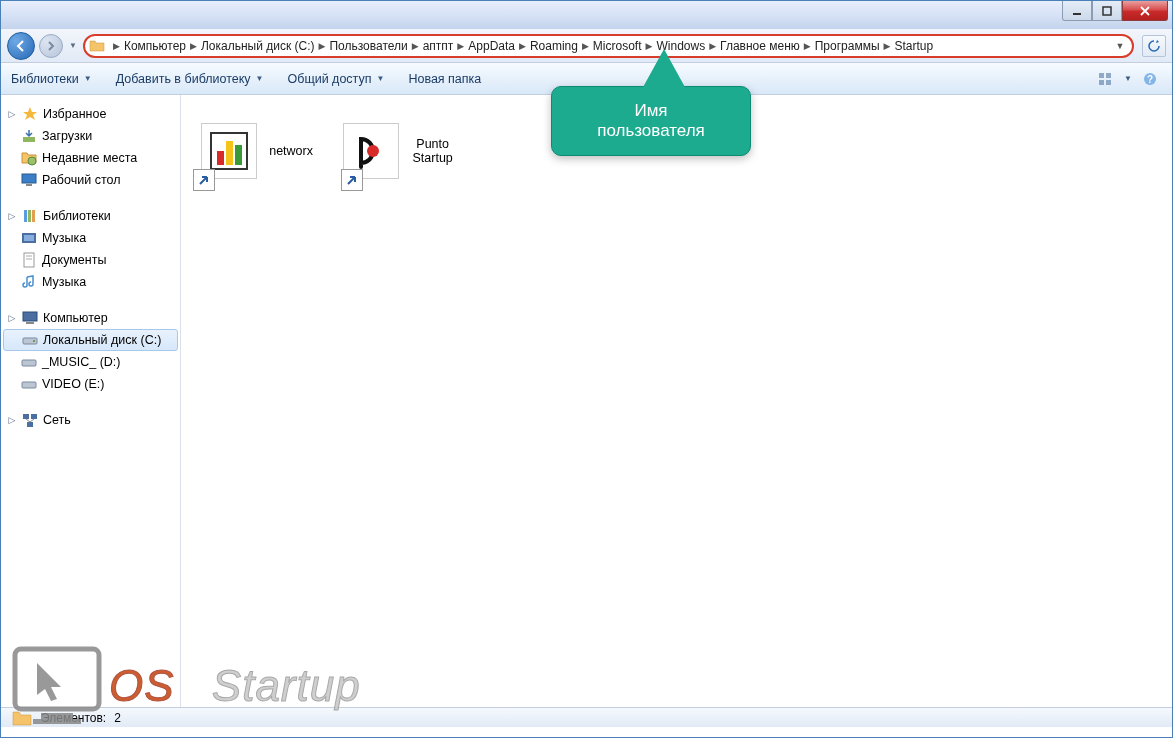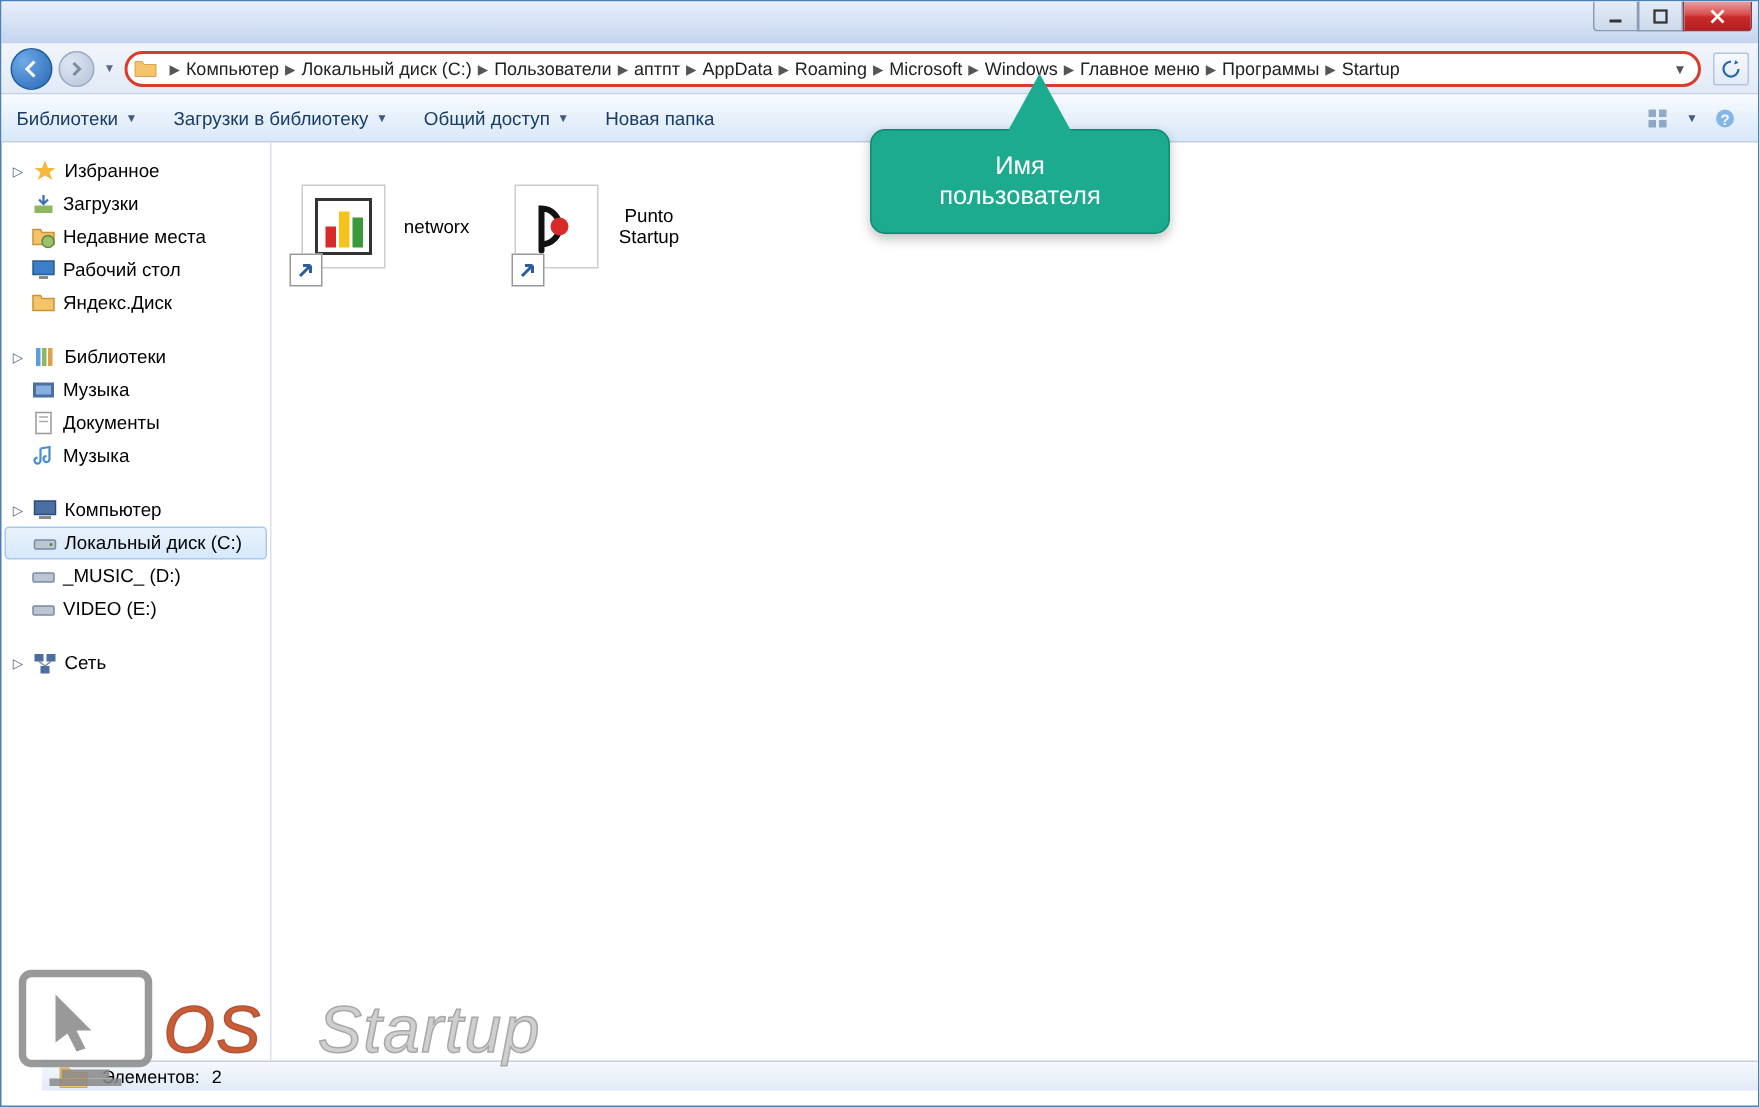--- a/index.html
+++ b/index.html
@@ -53,26 +53,26 @@
 .content { flex: 1; padding: 16px 12px; position: relative; }
 .items-row { display: flex; gap: 28px; }
 .file-item { width: 120px; display: flex; flex-direction: row; align-items: center; gap: 4px; cursor: default; }
 .file-icon-box { width: 80px; height: 80px; display: flex; align-items: center; justify-content: center; position: relative; }
 .file-icon-inner { width: 56px; height: 56px; border: 1px solid #ccc; background: #fff; display: flex; align-items: center; justify-content: center; position: relative; }
 .shortcut-overlay { position: absolute; bottom: 0; left: 0; width: 22px; height: 22px; background: #fff; border: 1px solid #999; display: flex; align-items: center; justify-content: center; }
 .shortcut-overlay svg { width: 14px; height: 14px; }
 .file-label { font-size: 12.5px; text-align: center; }
 
 
-.callout { position: absolute; left: 579px; top: 85px; width: 200px; background: #1cab8f; border: 1px solid #0d8a73; border-radius: 10px; padding: 14px 10px; color: #fff; font-size: 17px; text-align: center; box-shadow: 0 3px 8px rgba(0,0,0,0.25); }
+.callout { position: absolute; left: 550px; top: 85px; width: 200px; background: #1cab8f; border: 1px solid #0d8a73; border-radius: 10px; padding: 14px 10px; color: #fff; font-size: 17px; text-align: center; box-shadow: 0 3px 8px rgba(0,0,0,0.25); }
 .callout-arrow { position: absolute; left: 90px; top: -38px; width: 0; height: 0; border-left: 22px solid transparent; border-right: 22px solid transparent; border-bottom: 40px solid #1cab8f; }
 .callout-arrow::before { content: ""; position: absolute; left: -23px; top: -2px; border-left: 23px solid transparent; border-right: 23px solid transparent; border-bottom: 41px solid #0d8a73; z-index: -1; }
 
 
-.statusbar { height: 20px; background: linear-gradient(to bottom, #f5f9fd, #e1eaf6); border-top: 1px solid #c3cfe0; display: flex; align-items: center; padding: 0 10px; font-size: 12px; gap: 8px; margin-left: 27px; }
+.statusbar { height: 20px; background: linear-gradient(to bottom, #f5f9fd, #e1eaf6); border-top: 1px solid #c3cfe0; display: flex; align-items: center; padding: 0 10px; font-size: 12px; gap: 8px; }
 .status-icon { width: 22px; height: 22px; }
 
 
 .watermark { position: absolute; left: 10px; bottom: 10px; display: flex; align-items: center; gap: 6px; opacity: 0.85; pointer-events: none; }
 .monitor-ico { width: 92px; height: 82px; }
 .wm-text { font-size: 44px; font-weight: 500; font-style: italic; font-family: Georgia, serif; letter-spacing: 1px; }
 .wm-os { color: #c2410c; -webkit-text-stroke: 1px #a5361f; }
 .wm-helper { color: #c7c7c7; -webkit-text-stroke: 1px #9a9a9a; }
 
 
@@ -157,21 +157,21 @@
         </svg>
     </div>
   </div>
 
   <div class="toolbar">
     <div class="toolbar-item">
       <span>Библиотеки</span>
       <span class="toolbar-sep">▼</span>
     </div>
     <div class="toolbar-item">
-      <span>Загрузки в библиотеку</span>
+      <span>Добавить в библиотеку</span>
       <span class="toolbar-sep">▼</span>
     </div>
     <div class="toolbar-item">
       <span>Общий доступ</span>
       <span class="toolbar-sep">▼</span>
     </div>
     <div class="toolbar-item">
       <span>Новая папка</span>
     </div>
     <div class="toolbar-right">
@@ -226,28 +226,20 @@
             <span>Недавние места</span>
           </div>
         <div class="tree-node">
             <span class="tree-icon">
               <svg width="16" height="16">
                 <rect x="1" y="2" width="14" height="9" fill="#3a7fc8" stroke="#2a5c8a"></rect>
                 <rect x="5" y="12" width="6" height="2" fill="#888"></rect>
               </svg>
             </span>
             <span>Рабочий стол</span>
-          </div>
-        <div class="tree-node">
-            <span class="tree-icon">
-              <svg width="16" height="16">
-                <path class="ico-folder" d="M1 3 h5 l1 2 h8 v8 h-14 z"></path>
-              </svg>
-            </span>
-            <span>Яндекс.Диск</span>
           </div>
       </div>
 
       <div class="tree-group">
         <div class="tree-node root">
           <span class="expander">▷</span>
           <span class="tree-icon">
               <svg width="16" height="16">
                 <rect x="2" y="2" width="3" height="12" fill="#5a9de0"></rect>
                 <rect x="6" y="2" width="3" height="12" fill="#8eb760"></rect>

